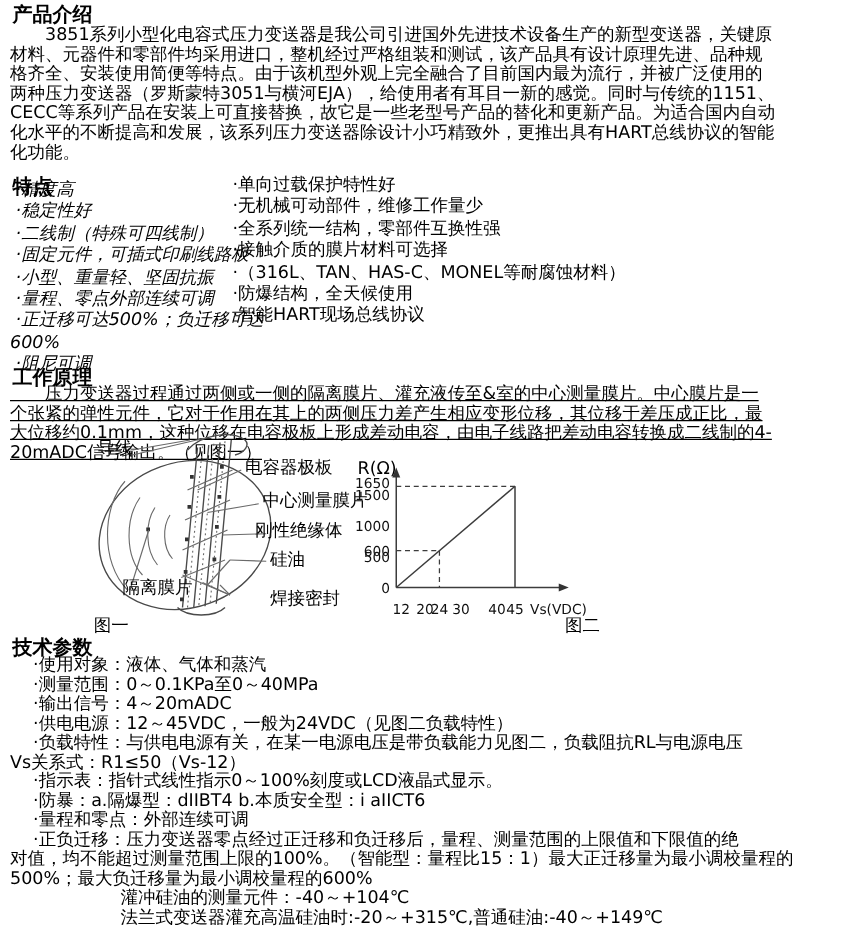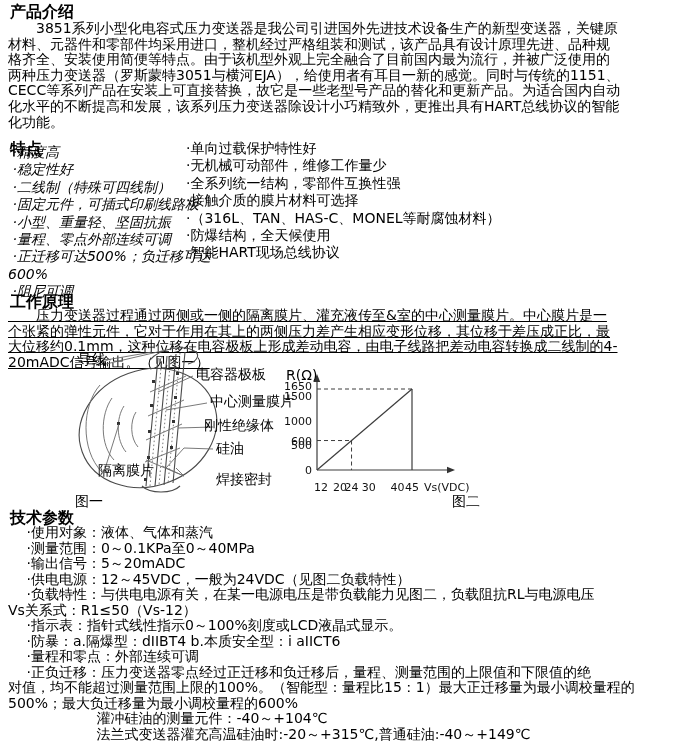--- a/index.html
+++ b/index.html
@@ -153,21 +153,21 @@
     <text x="312" y="400.3636363636364" text-anchor="end">1500</text>
     <text x="312" y="390" text-anchor="end">1650</text>
     <text x="424" y="483" dominant-baseline="hanging">Vs(VDC)</text>
   </svg>
 <div class="fig-label" style="left:286px;top:368px;">R(Ω)</div>
 
 <div class="sec-heading" style="top:510px;">技术参数</div>
 <div class="para tech" style="top:525px;">
     <div class="ln">　 ·使用对象：液体、气体和蒸汽</div>
     <div class="ln">　 ·测量范围：0～0.1KPa至0～40MPa</div>
-    <div class="ln">　 ·输出信号：5～20mADC</div>
+    <div class="ln">　 ·输出信号：4～20mADC</div>
     <div class="ln">　 ·供电电源：12～45VDC，一般为24VDC（见图二负载特性）</div>
     <div class="ln">　 ·负载特性：与供电电源有关，在某一电源电压是带负载能力见图二，负载阻抗RL与电源电压</div>
     <div class="ln">Vs关系式：R1≤50（Vs-12）</div>
     <div class="ln">　 ·指示表：指针式线性指示0～100%刻度或LCD液晶式显示。</div>
     <div class="ln">　 ·防暴：a.隔爆型：dIIBT4 b.本质安全型：i aIICT6</div>
     <div class="ln">　 ·量程和零点：外部连续可调</div>
     <div class="ln">　 ·正负迁移：压力变送器零点经过正迁移和负迁移后，量程、测量范围的上限值和下限值的绝</div>
     <div class="ln">对值，均不能超过测量范围上限的100%。（智能型：量程比15：1）最大正迁移量为最小调校量程的</div>
     <div class="ln">500%；最大负迁移量为最小调校量程的600%</div>
     <div class="ln">　　　　　　 灌冲硅油的测量元件：-40～+104℃</div>

